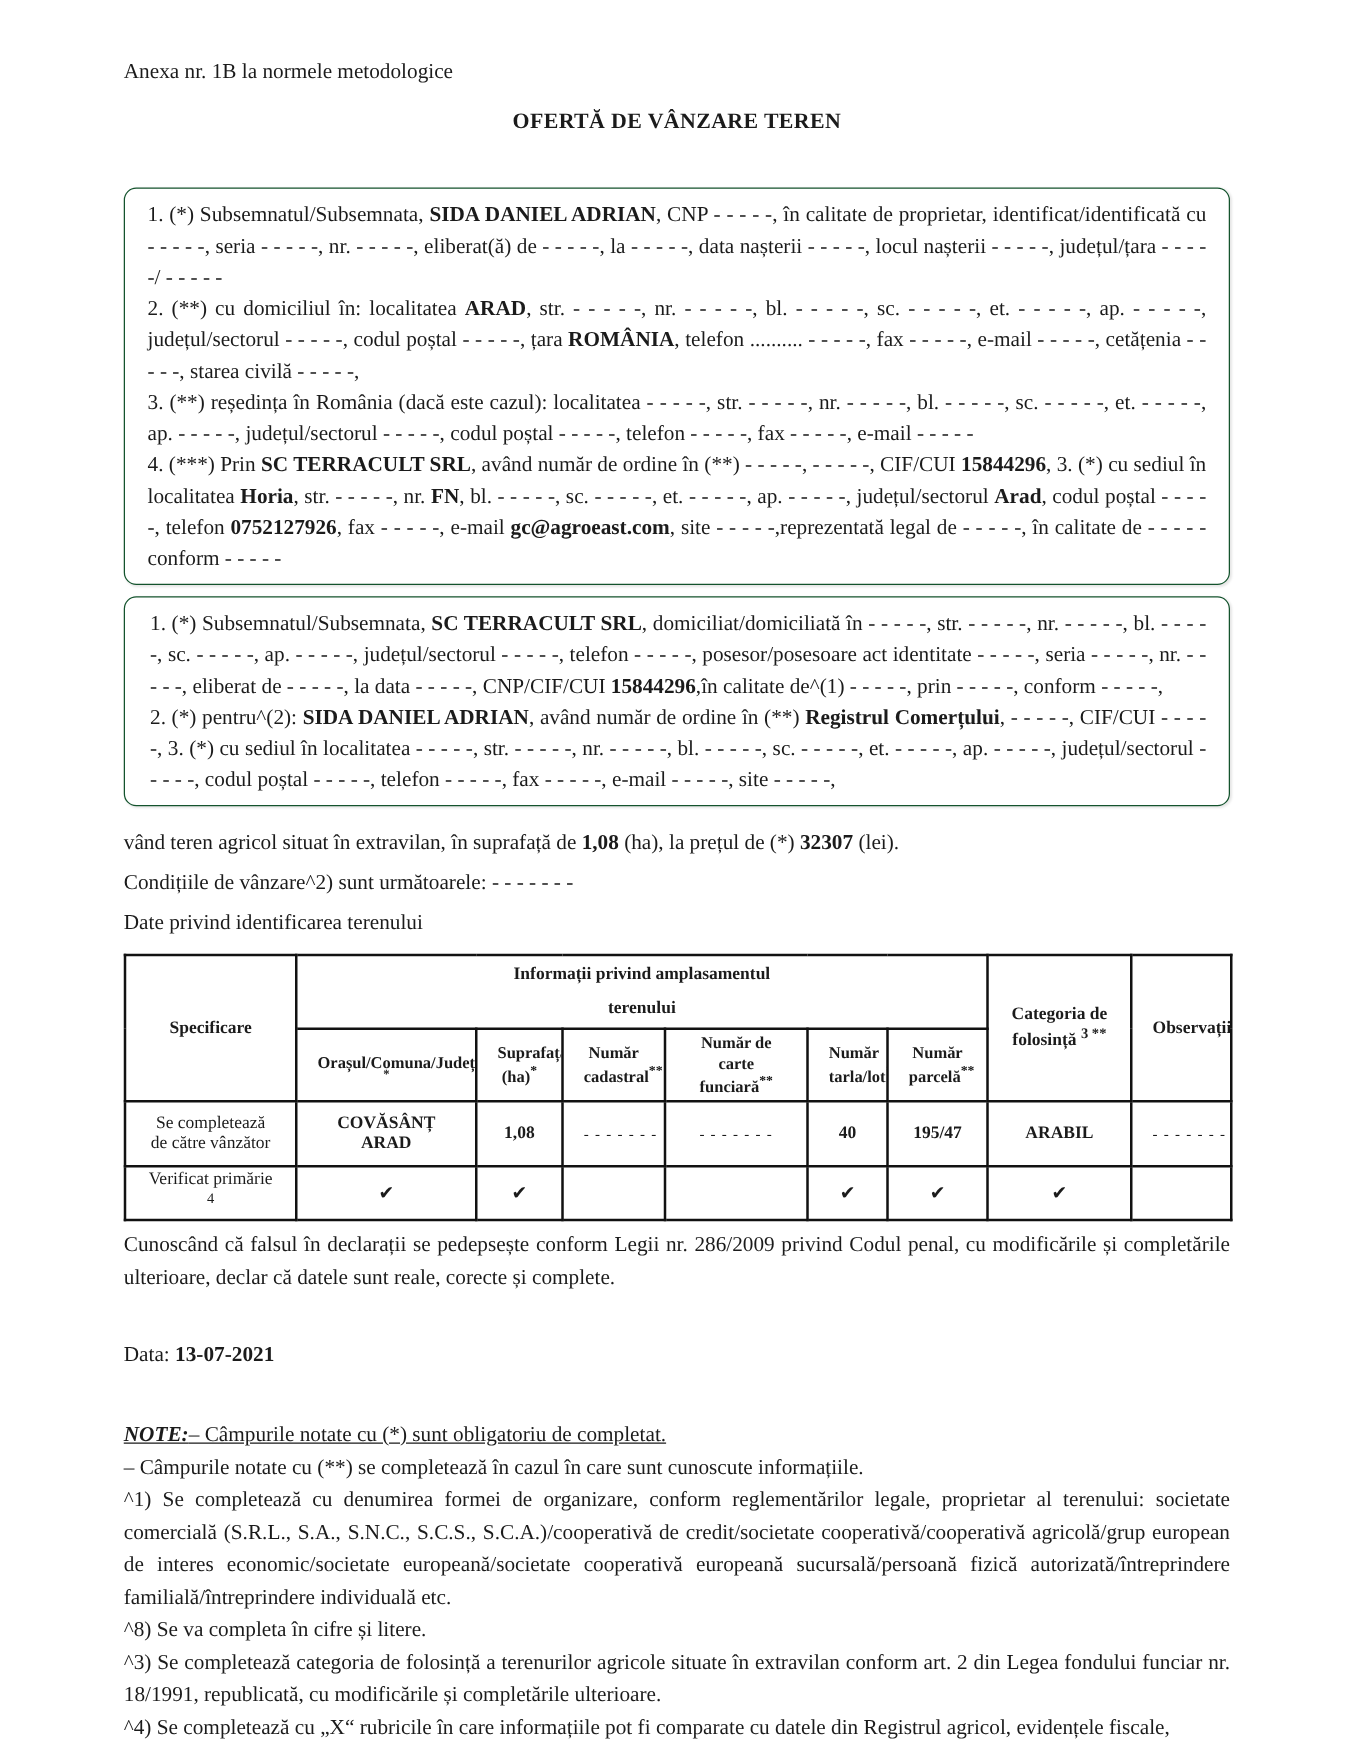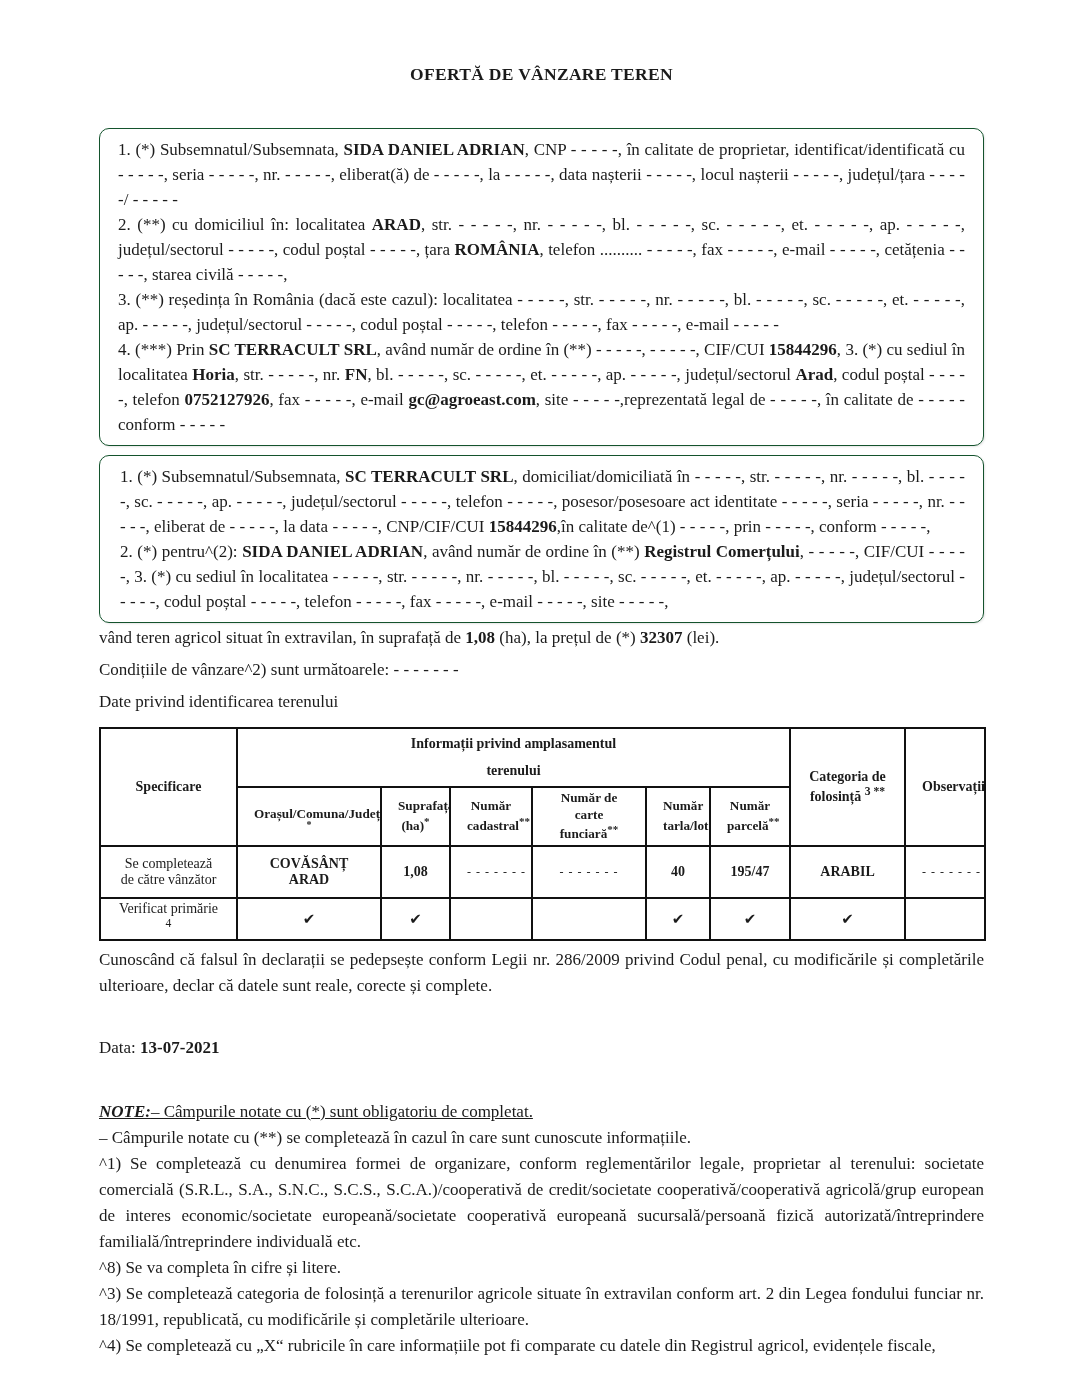--- a/index.html
+++ b/index.html
@@ -22,21 +22,21 @@
   .box{
     margin-top:42px;
     border:1px solid #14532d;
     border-radius:10px;
     padding:8px 18px;
     box-shadow:1px 1px 2px rgba(0,0,0,.10);
   }
   .box + .box{margin-top:9px;padding-left:20px;}
   .box p{margin:0;line-height:25px;text-align:justify;}
   .line{margin:6px 0 0 0;line-height:26px;}
-  .line:first-of-type{margin-top:2px;}
+  .line:first-of-type{margin-top:16px;}
   table.landtbl{
     margin-top:12px;
     border-collapse:collapse;
     table-layout:fixed;
     width:885px;
     font-size:14px;
   }
   table.landtbl td{
     border:2px solid #111;
     padding:2px 16px;
@@ -59,20 +59,21 @@
   .dateline{margin:36px 0 0 0;line-height:26px;}
   .note{margin:0;line-height:26px;}
   .note-head{margin:38px 0 0 0;line-height:26px;text-decoration:underline;}
   .just{text-align:justify;}
 </style>
 </head>
 <body>
 
 <div class="page">
 
+  <div class="annex">Anexa nr. 1B la normele metodologice</div>
   <div class="title">OFERTĂ DE VÂNZARE TEREN</div>
 
   <div class="box">
     <p><span>1. (*) Subsemnatul/Subsemnata, </span><span class="b">SIDA DANIEL ADRIAN</span><span>, CNP - - - - -, în calitate de proprietar, identificat/identificată cu - - - - -, seria - - - - -, nr. - - - - -, eliberat(ă) de - - - - -, la - - - - -, data nașterii - - - - -, locul nașterii - - - - -, județul/țara - - - - -/ - - - - -</span></p>
     <p><span>2. (**) cu domiciliul în: localitatea </span><span class="b">ARAD</span><span>, str. - - - - -, nr. - - - - -, bl. - - - - -, sc. - - - - -, et. - - - - -, ap. - - - - -, județul/sectorul - - - - -, codul poștal - - - - -, țara </span><span class="b">ROMÂNIA</span><span>, telefon .......... - - - - -, fax - - - - -, e-mail - - - - -, cetățenia - - - - -, starea civilă - - - - -,</span></p>
     <p><span>3. (**) reședința în România (dacă este cazul): localitatea - - - - -, str. - - - - -, nr. - - - - -, bl. - - - - -, sc. - - - - -, et. - - - - -, ap. - - - - -, județul/sectorul - - - - -, codul poștal - - - - -, telefon - - - - -, fax - - - - -, e-mail - - - - -</span></p>
     <p><span>4. (***) Prin </span><span class="b">SC TERRACULT SRL</span><span>, având număr de ordine în (**) - - - - -, - - - - -, CIF/CUI </span><span class="b">15844296</span><span>, 3. (*) cu sediul în localitatea </span><span class="b">Horia</span><span>, str. - - - - -, nr. </span><span class="b">FN</span><span>, bl. - - - - -, sc. - - - - -, et. - - - - -, ap. - - - - -, județul/sectorul </span><span class="b">Arad</span><span>, codul poștal - - - - -, telefon </span><span class="b">0752127926</span><span>, fax - - - - -, e-mail </span><span class="b">gc@agroeast.com</span><span>, site - - - - -,reprezentată legal de - - - - -, în calitate de - - - - - conform - - - - -</span></p>
   </div>
 
   <div class="box">

